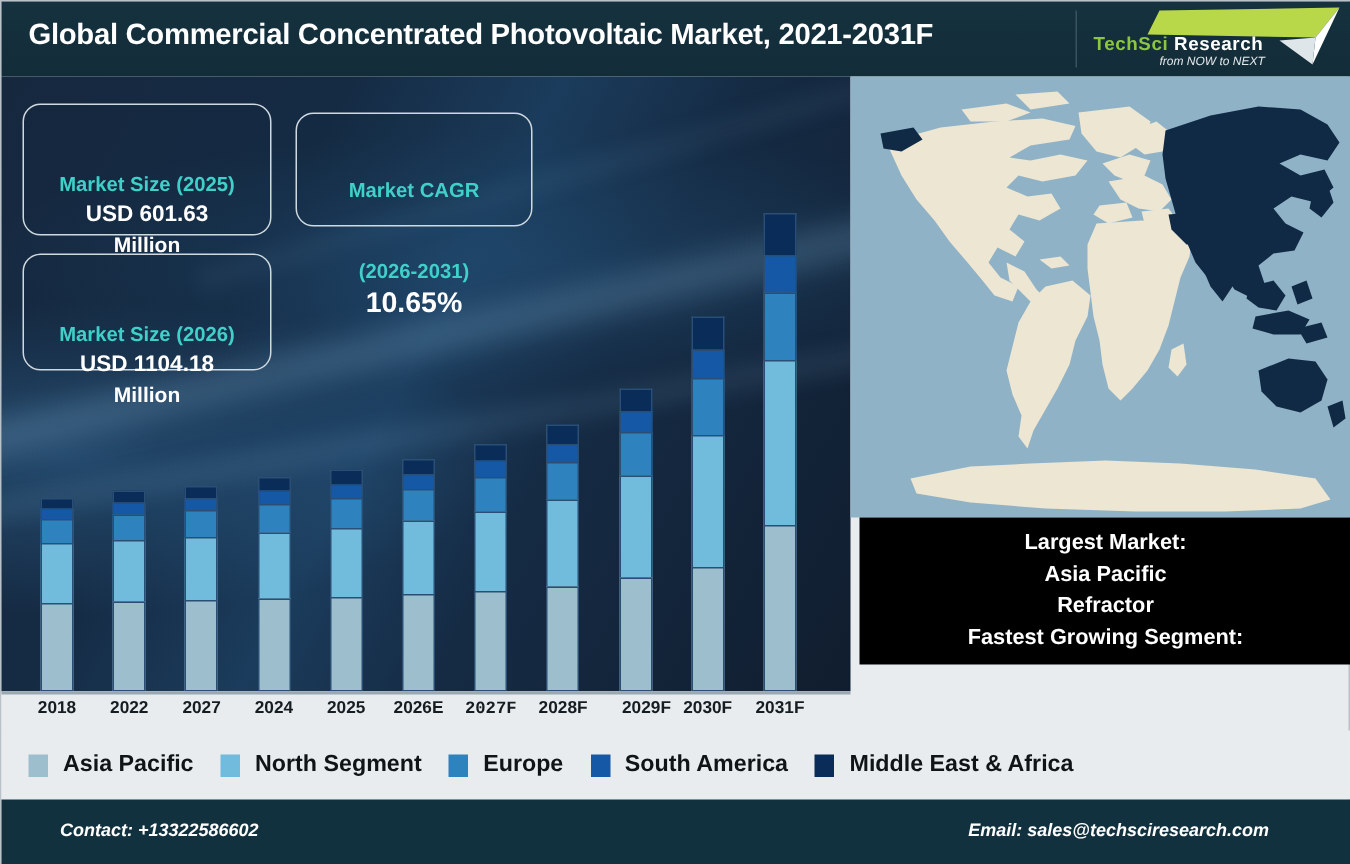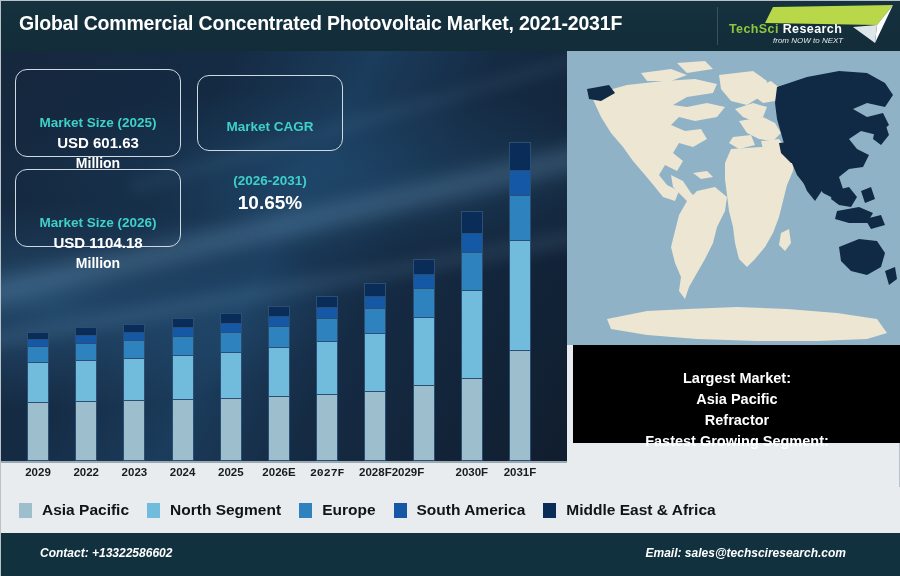--- a/index.html
+++ b/index.html
@@ -77,21 +77,21 @@
     border: 1px solid #cfd9e0;
     border-radius: 12px;
     background: rgba(18,36,56,0.10);
     text-align: center;
     padding-top: 8px;
   }
   .stat-label { color: #3fd0c9; font-size: 13.5px; font-weight: bold; line-height: 18px; margin-top: 36px; }
   .stat-value { color: #ffffff; font-size: 15px; font-weight: bold; line-height: 21px; }
   .stat-unit  { color: #ffffff; font-size: 14px; font-weight: bold; line-height: 20px; }
   #card-size-2025 { left: 14px;  top: 68px;  width: 166px; height: 88px; }
-  #card-cagr      { left: 196px; top: 74px;  width: 146px; height: 76px; padding-top: 6px; }
+  #card-cagr      { left: 196px; top: 74px;  width: 158px; height: 76px; padding-top: 6px; }
   #card-cagr .stat-value { font-size: 19px; line-height: 26px; }
   #card-size-2031 { left: 14px;  top: 168px; width: 166px; height: 78px; }
 
   
   .plot { position: absolute; left: 0; top: 50px; width: 566px; height: 410px; }
   .bar {
     position: absolute; bottom: 0; width: 22px;
     display: flex; flex-direction: column-reverse;
   }
   .seg { width: 100%; border: 0.6px solid #2b4f74; border-bottom: none; }
@@ -119,21 +119,21 @@
   }
   .map-panel svg { position: absolute; left: 0; top: 0; width: 334px; height: 294px; }
 
   
   .callout {
     position: absolute; left: 572px; top: 344px;
     width: 328px; height: 98px;
     background: #000000;
     color: #ffffff;
     text-align: center;
-    padding-top: 23px;
+    padding-top: 7px;
   }
   .callout div { font-size: 14.5px; font-weight: bold; line-height: 21px; }
 
   
   .legend {
     position: absolute; left: 0; top: 486px;
     width: 900px; height: 46px;
     background: #e8ecef;
     display: flex; align-items: center;
   }
@@ -280,29 +280,29 @@
 
   <div class="stat-card" id="card-size-2031">
     <div class="stat-label">Market Size (2026)</div>
     <div class="stat-value">USD 1104.18</div>
     <div class="stat-unit">Million</div>
   </div>
 
   <div class="axis">
     <div class="axis-line"></div>
     <div id="ticks">
-        <div class="tick" style="left: 13px; width: 48px;">2029</div>
+        <div class="tick" style="left: 13px; width: 48px;">2018</div>
         <div class="tick" style="left: 61.2px; width: 48px;">2022</div>
-        <div class="tick" style="left: 109.4px; width: 48px;">2023</div>
+        <div class="tick" style="left: 109.4px; width: 48px;">2027</div>
         <div class="tick" style="left: 157.6px; width: 48px;">2024</div>
         <div class="tick" style="left: 205.8px; width: 48px;">2025</div>
         <div class="tick" style="left: 254px; width: 48px;">2026E</div>
         <div class="tick" style="left: 302.2px; width: 48px; font-family: Liberation Mono, monospace;">2027F</div>
         <div class="tick" style="left: 350.4px; width: 48px;">2028F</div>
-        <div class="tick" style="left: 383px; width: 48px;">2029F</div>
+        <div class="tick" style="left: 406px; width: 48px;">2029F</div>
         <div class="tick" style="left: 446.8px; width: 48px;">2030F</div>
         <div class="tick" style="left: 495px; width: 48px;">2031F</div>
       </div>
   </div>
 
   <div class="map-panel">
     <svg viewBox="0 0 334 294" preserveAspectRatio="none">
       <g>
 
         <path fill="#ece6d2" d="M24,44 L60,34 L96,30 L128,28 L150,33 L146,42 L120,46 L106,54 L120,56 L140,52 L158,56 L150,66 L128,70 L112,66 L104,74 L118,80 L134,78 L140,88 L126,96 L112,92 L106,102 L116,110 L110,120 L98,114 L92,124 L100,134 L112,140 L108,150 L96,146 L88,136 L78,124 L66,110 L56,96 L44,82 L34,66 Z"></path>

